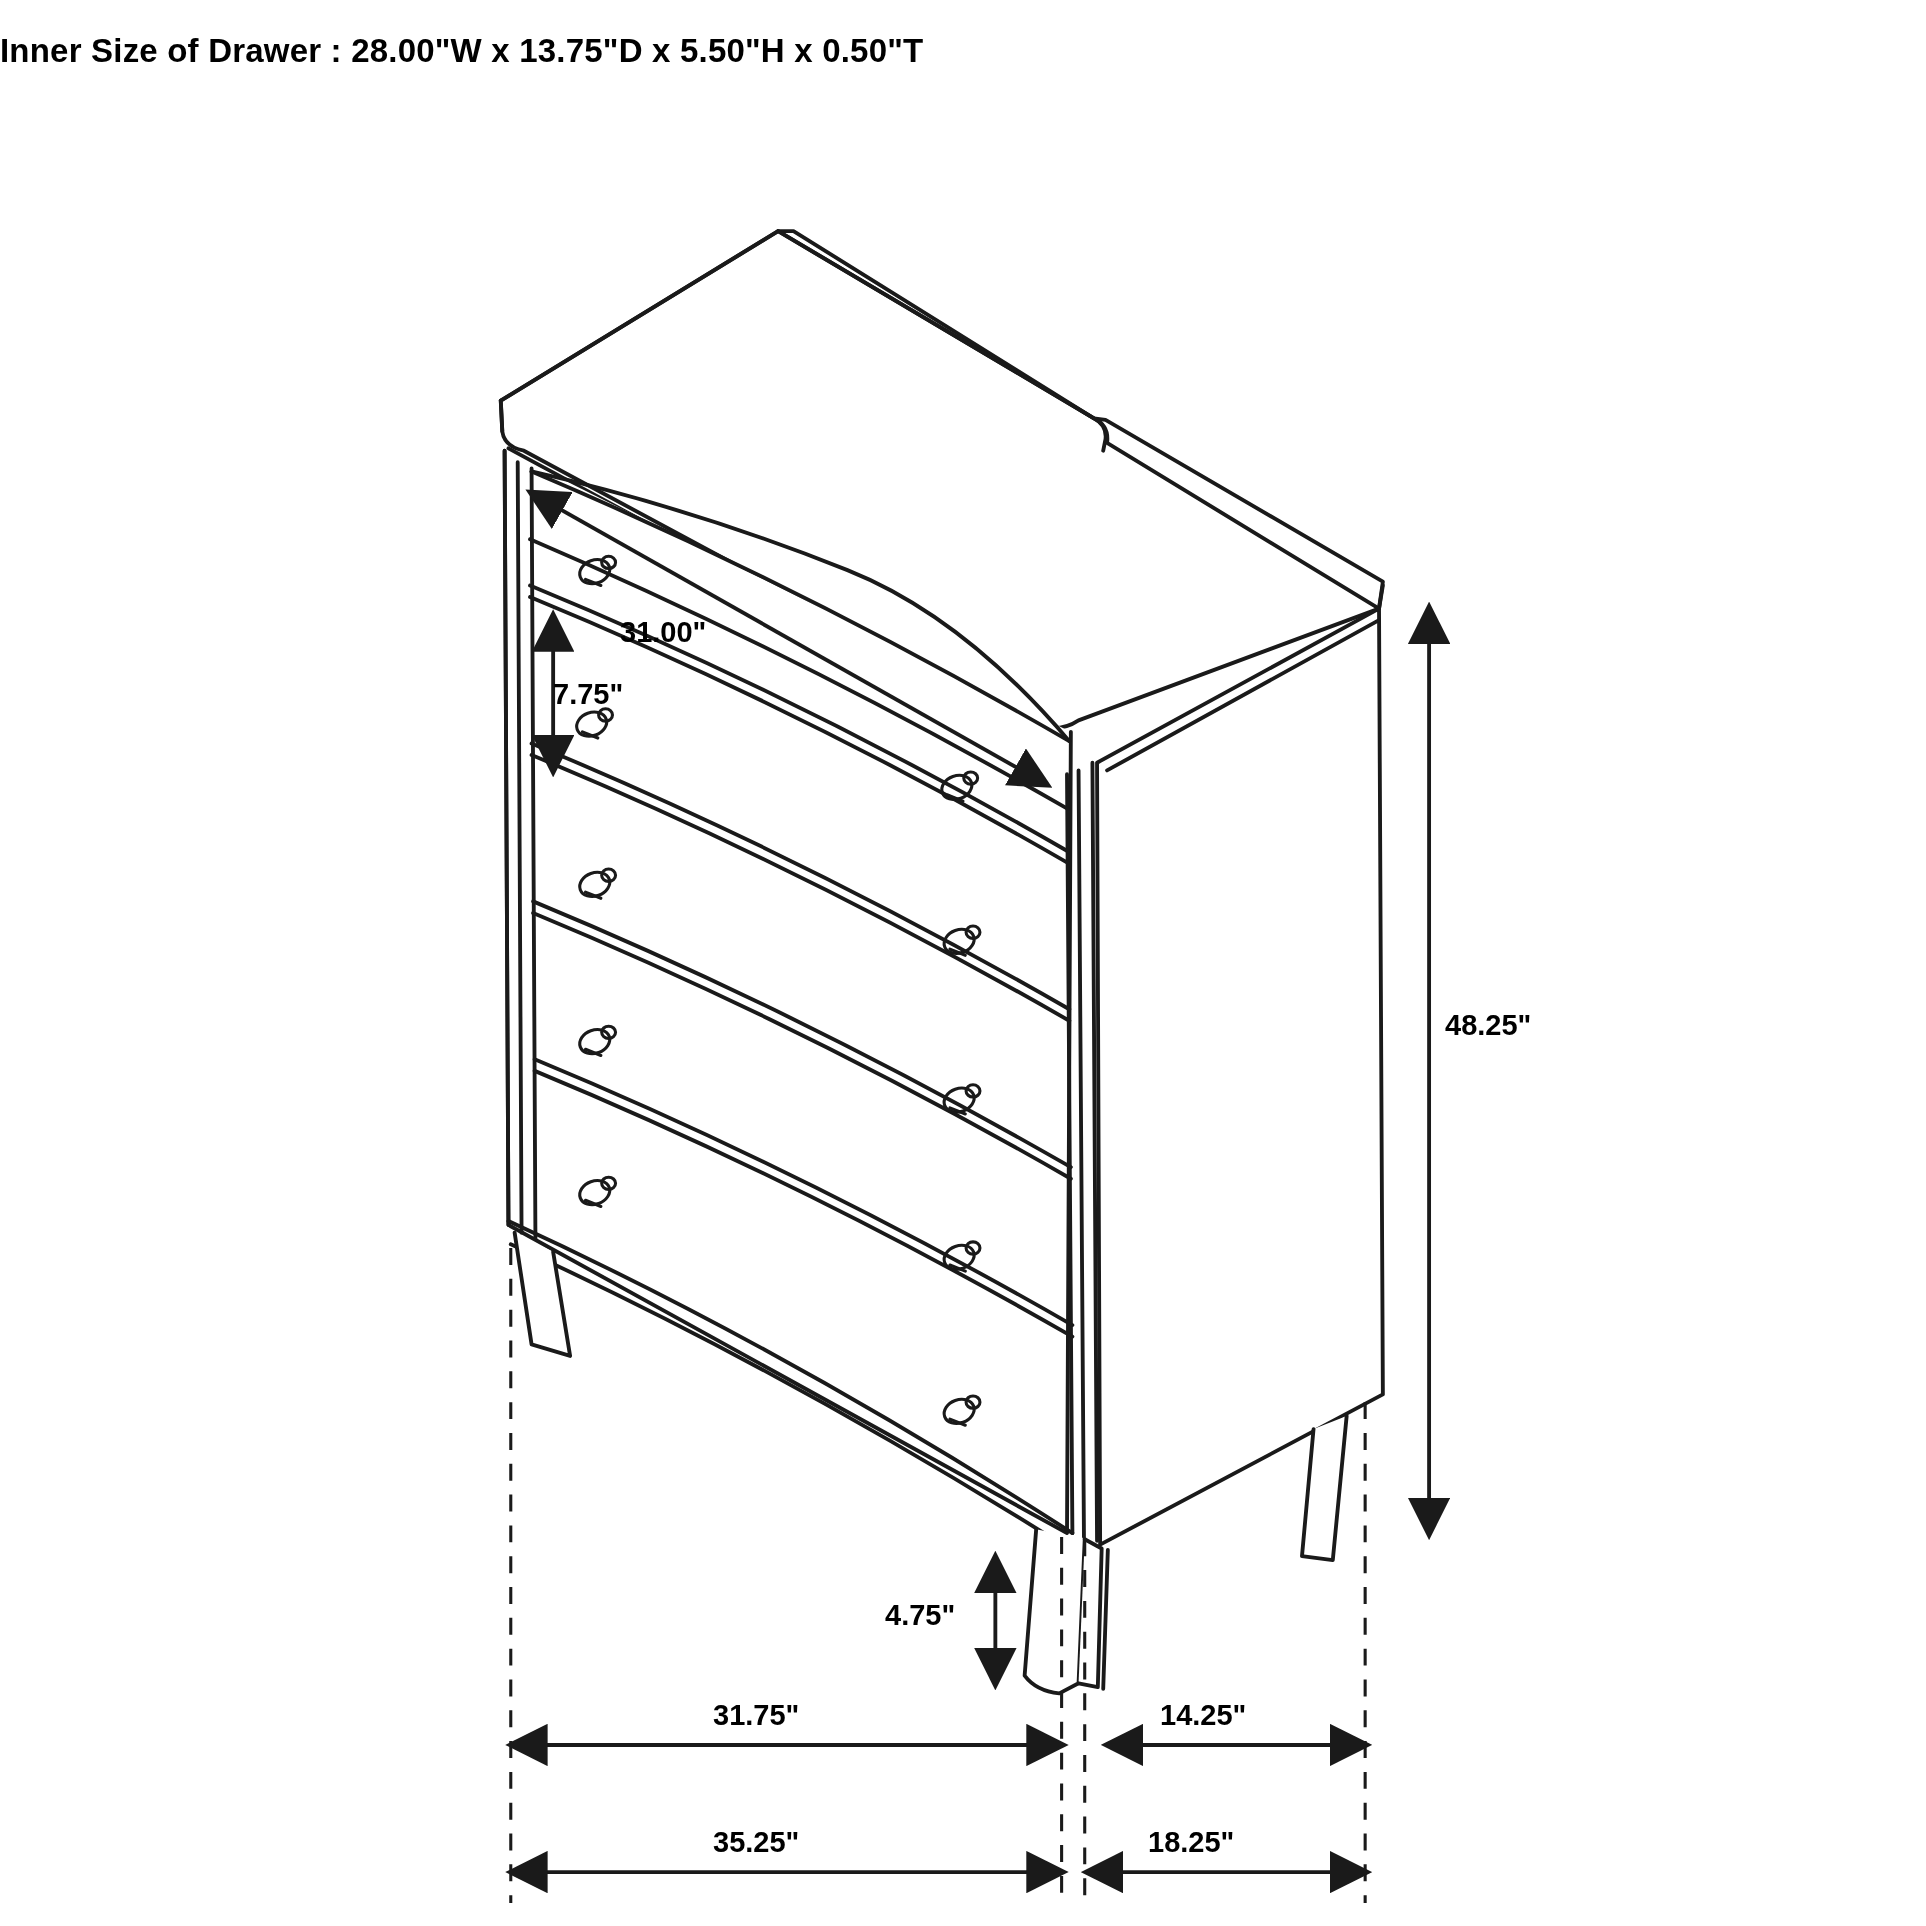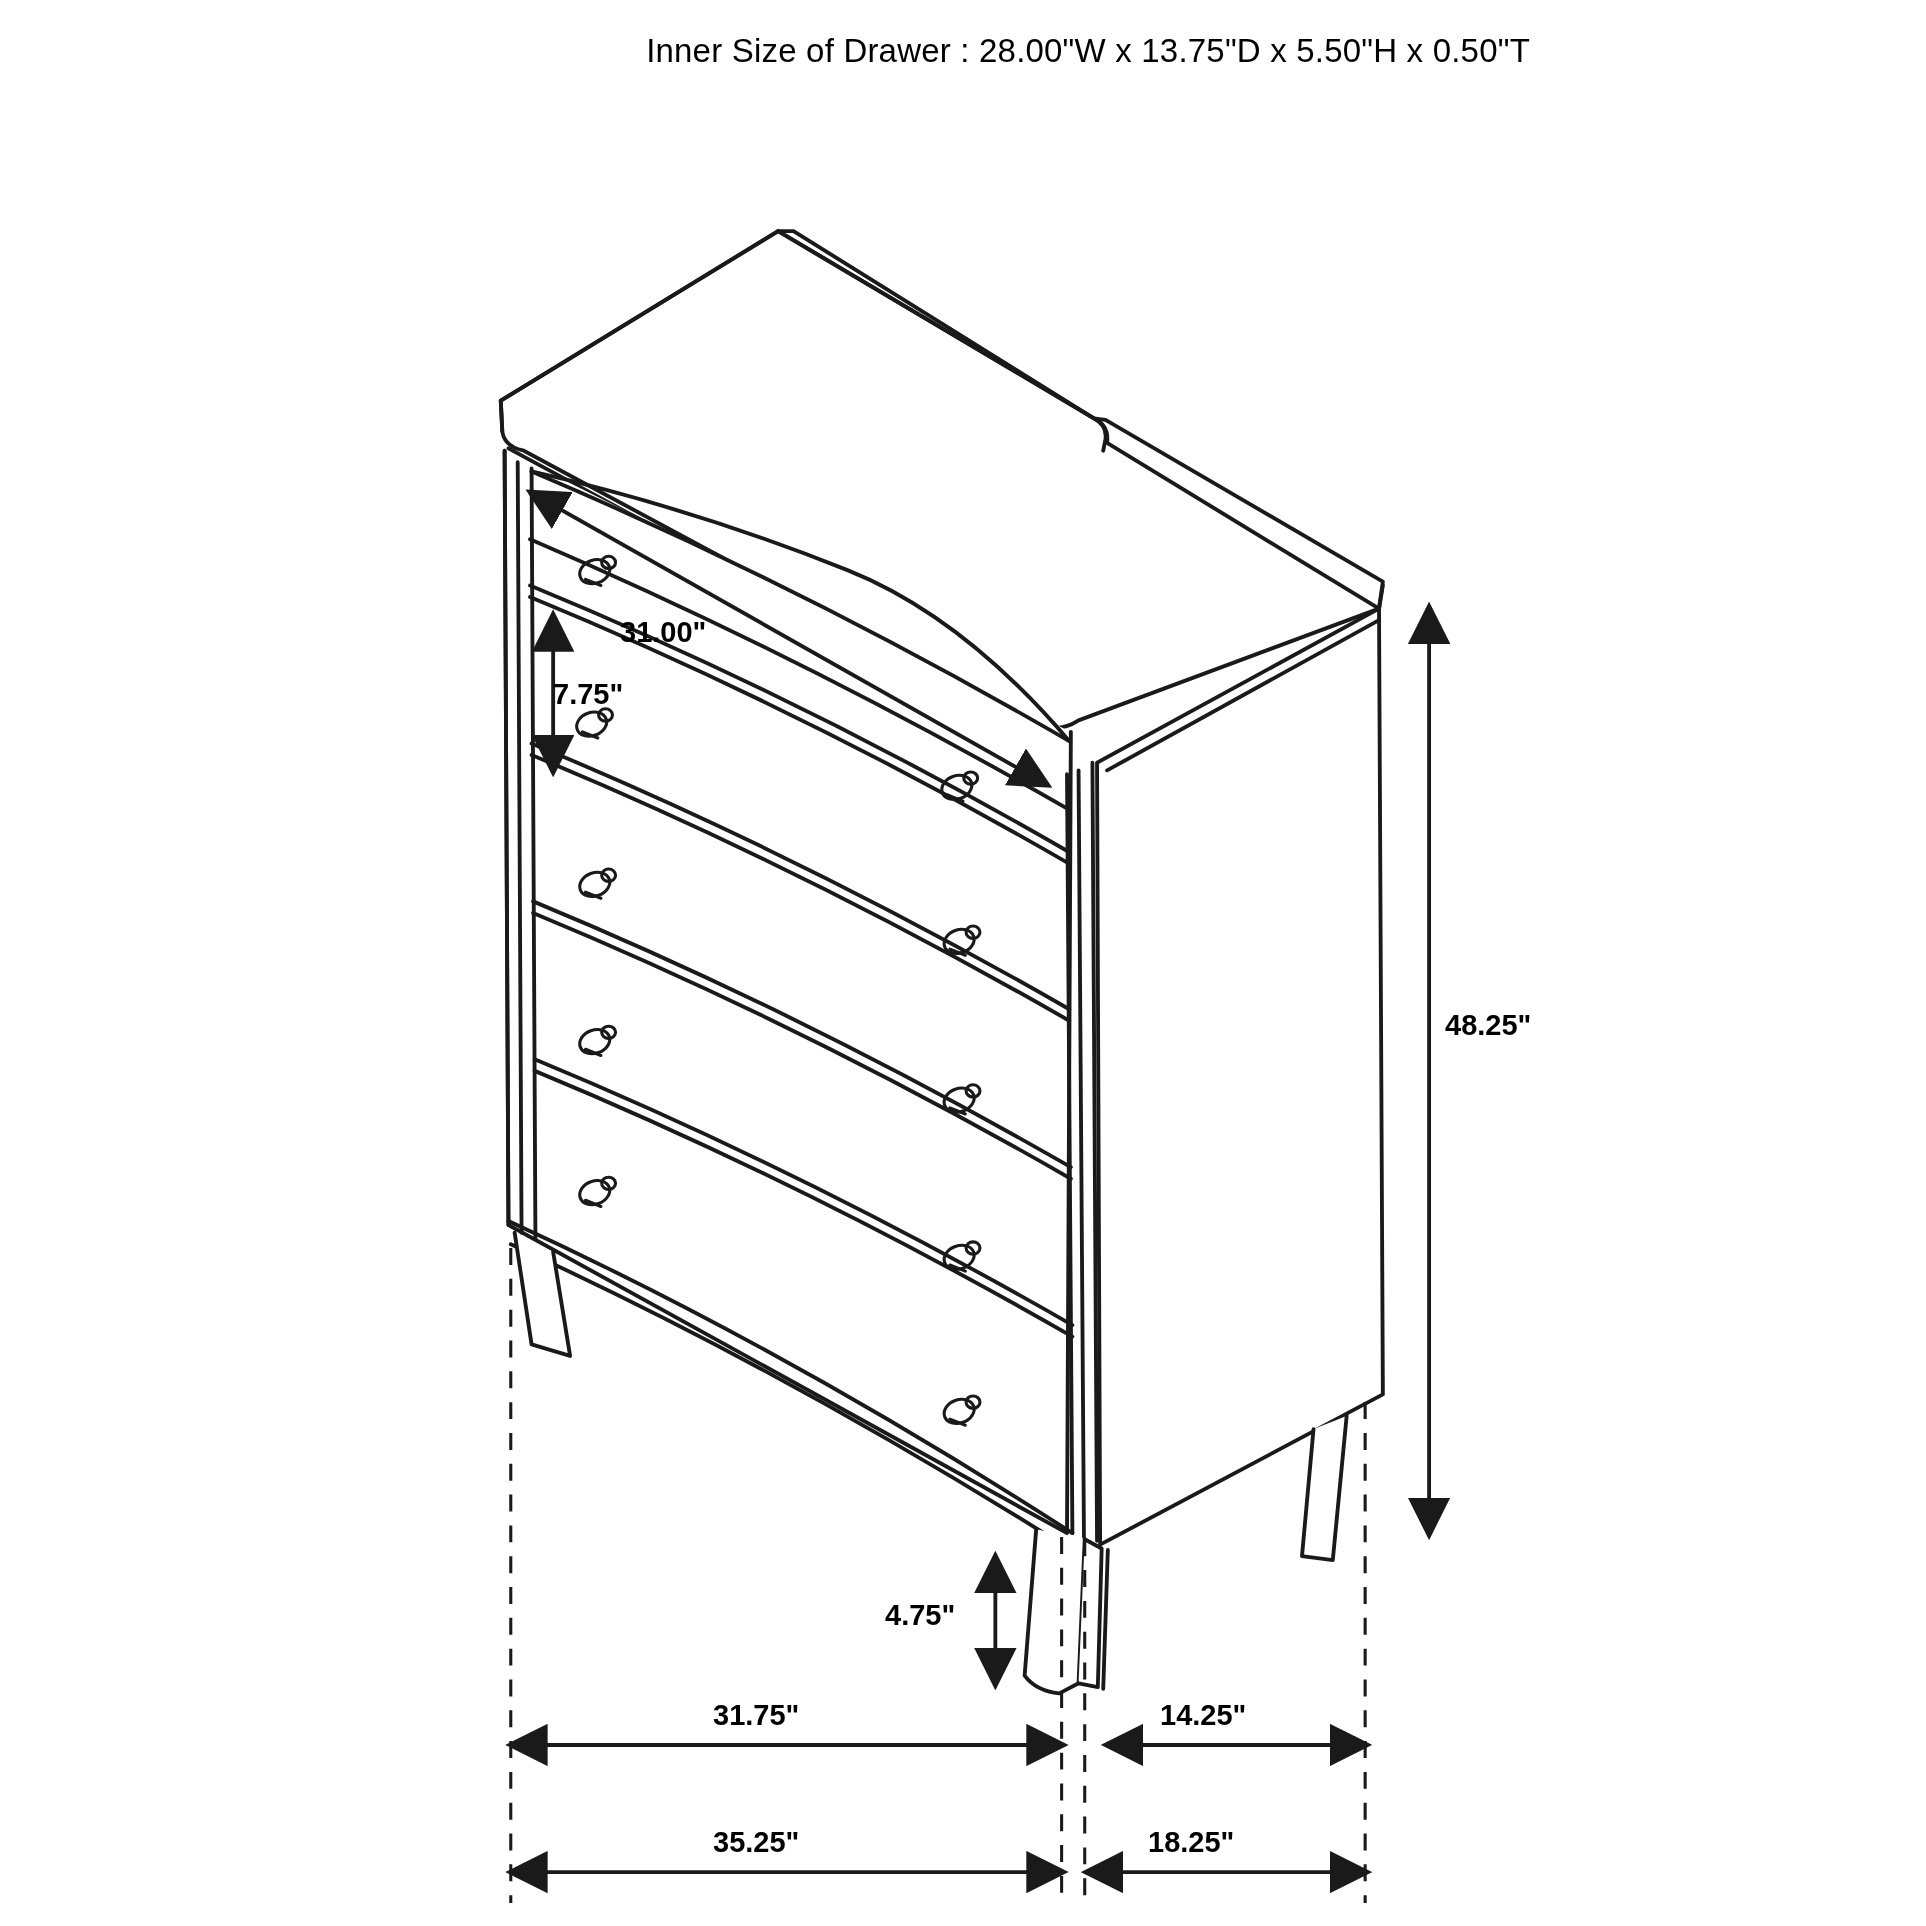--- a/index.html
+++ b/index.html
@@ -17,23 +17,23 @@
   #page {
     position: relative;
     width: 1926px;
     height: 1926px;
   }
   #title {
     position: absolute;
     top: 32px;
     left: 0;
     width: 1530px;
-    text-align: right;
+    text-align: left;
     font-size: 33px;
-    font-weight: normal;
+    font-weight: bold;
     letter-spacing: 0.2px;
   }
   #drawing {
     position: absolute;
     top: 0;
     left: 0;
   }
   .dim-label {
     position: absolute;
     font-size: 29px;

